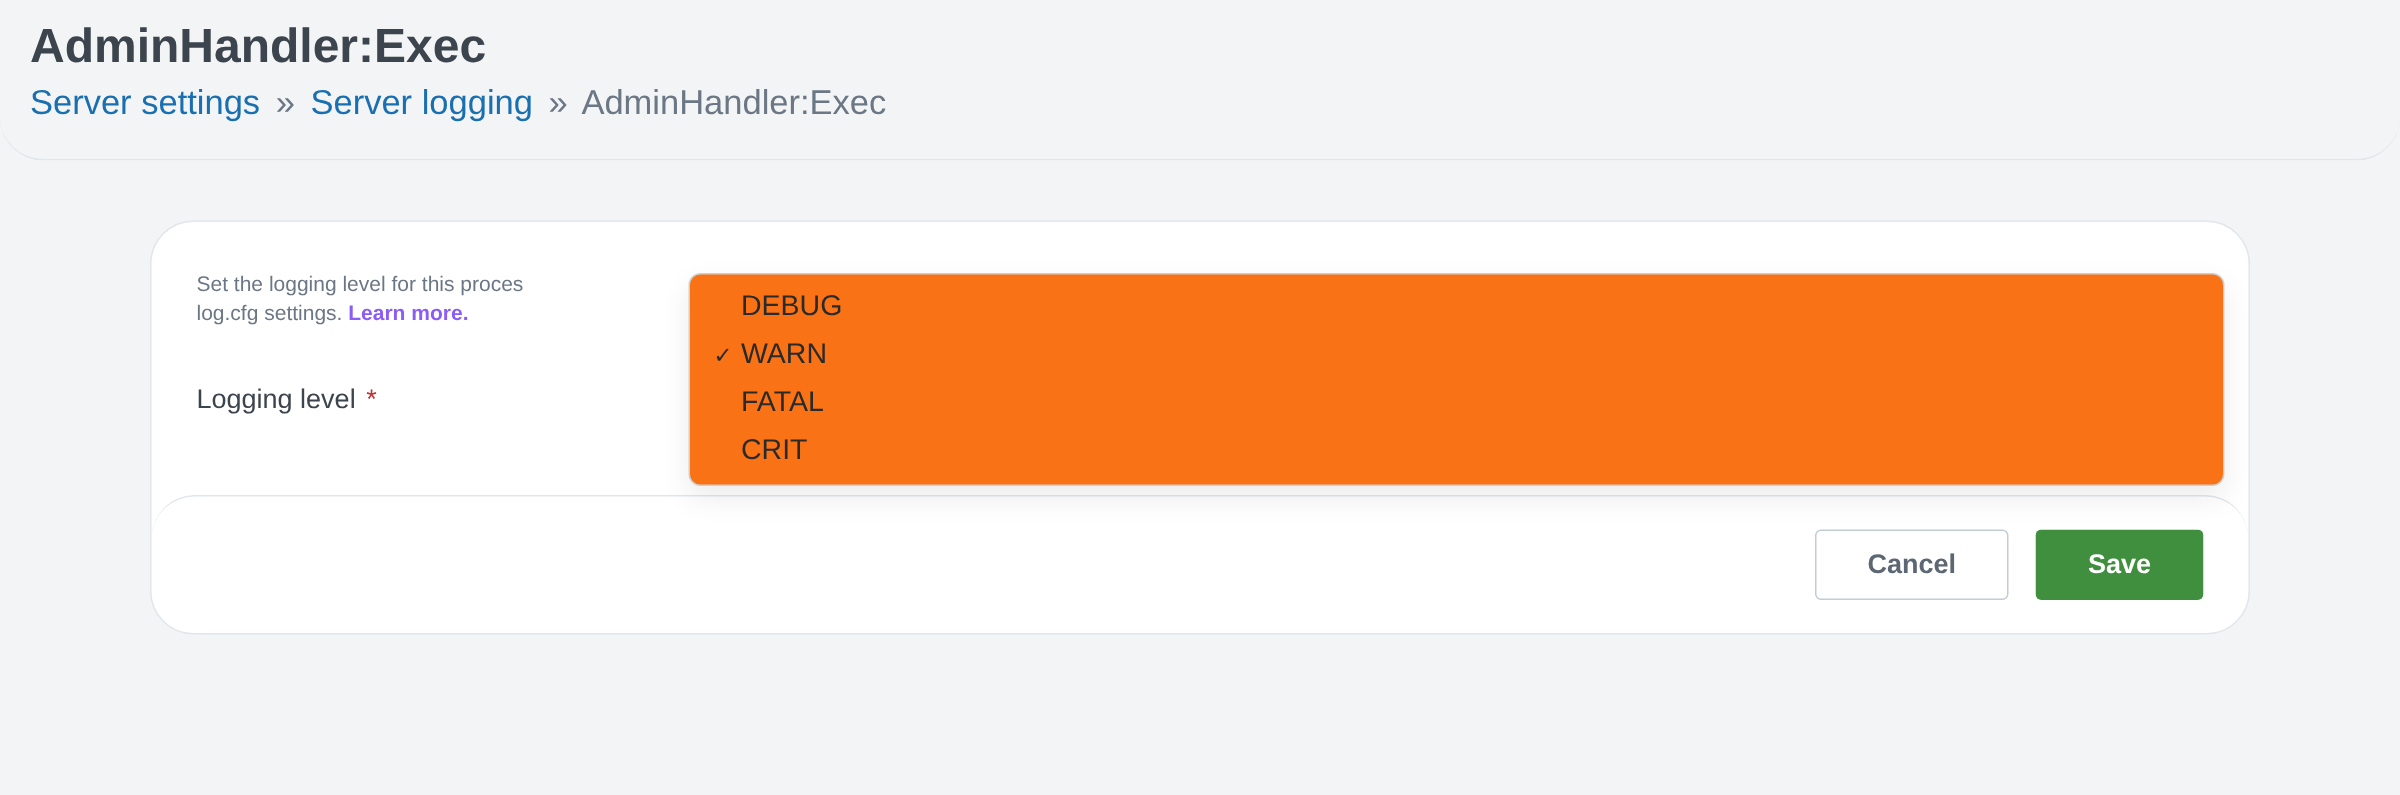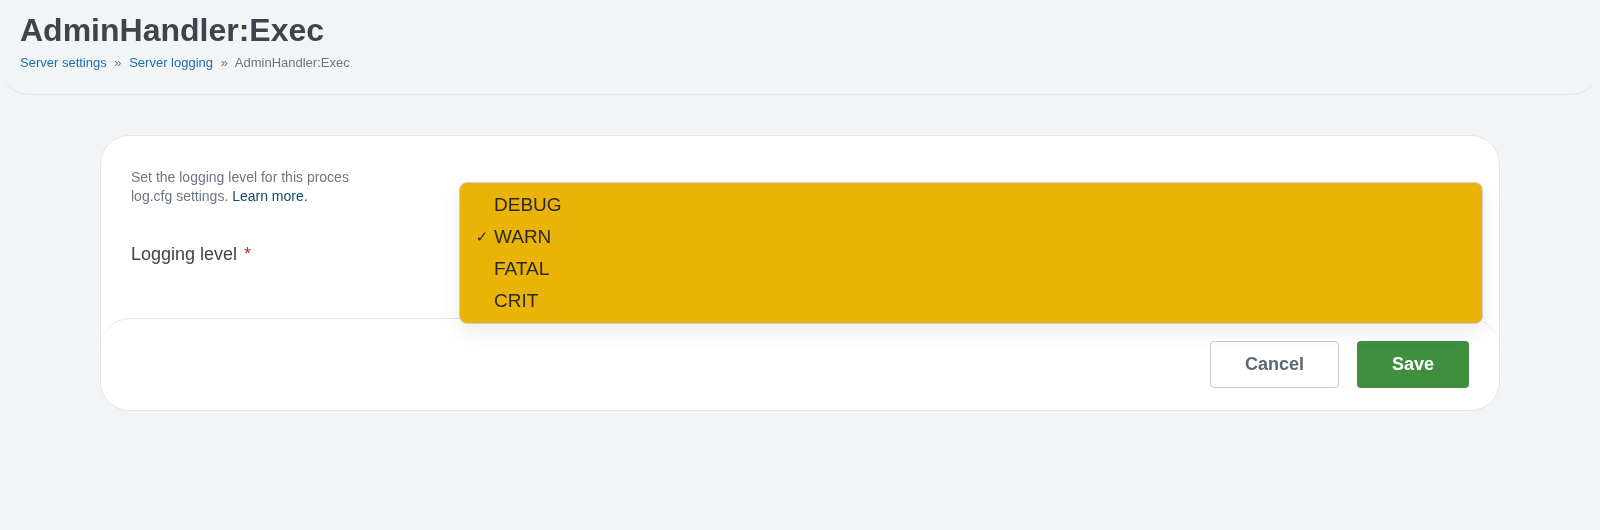--- a/index.html
+++ b/index.html
@@ -15,21 +15,21 @@
       padding: 12px 20px 24px 20px;
       border-bottom: 1px solid #e1e6eb;
     }
     .page-title {
       font-size: 32px;
       font-weight: 700;
       color: #3c444d;
       margin-bottom: 6px;
     }
     .breadcrumb {
-      font-size: 13px;
+      font-size: 23px;
       color: #3c444d;
     }
     .breadcrumb a {
       color: #1a6fb0;
       text-decoration: none;
     }
     .breadcrumb .sep {
       color: #6b7785;
       margin: 0 4px;
     }
@@ -46,21 +46,21 @@
     }
     .card-body {
       padding: 32px 30px 40px 30px;
     }
     .desc {
       font-size: 14px;
       color: #6b7785;
       line-height: 1.35;
       max-width: 520px;
     }
-    .desc a { color: #0c4a6e; text-decoration: none; }
+    .desc a { color: #8b5cf6; text-decoration: none; font-weight: bold; }
     .form-row {
       display: flex;
       align-items: center;
       margin-top: 26px;
     }
     .form-label {
       font-size: 18px;
       color: #3c444d;
       width: 330px;
     }
@@ -97,21 +97,21 @@
     }
     .btn-save {
       background: #3f8f3f;
       color: #fff;
     }
     .dropdown {
       position: absolute;
       top: 182px;
       left: 459px;
       right: 117px;
-      background: #eab308;
+      background: #f97316;
       border: 1px solid #cfcfce;
       border-radius: 8px;
       box-shadow: 0 8px 20px rgba(0,0,0,0.08);
       padding: 6px 0;
       z-index: 50;
     }
     .dropdown-item {
       display: flex;
       align-items: center;
       padding: 5px 14px 5px 10px;

